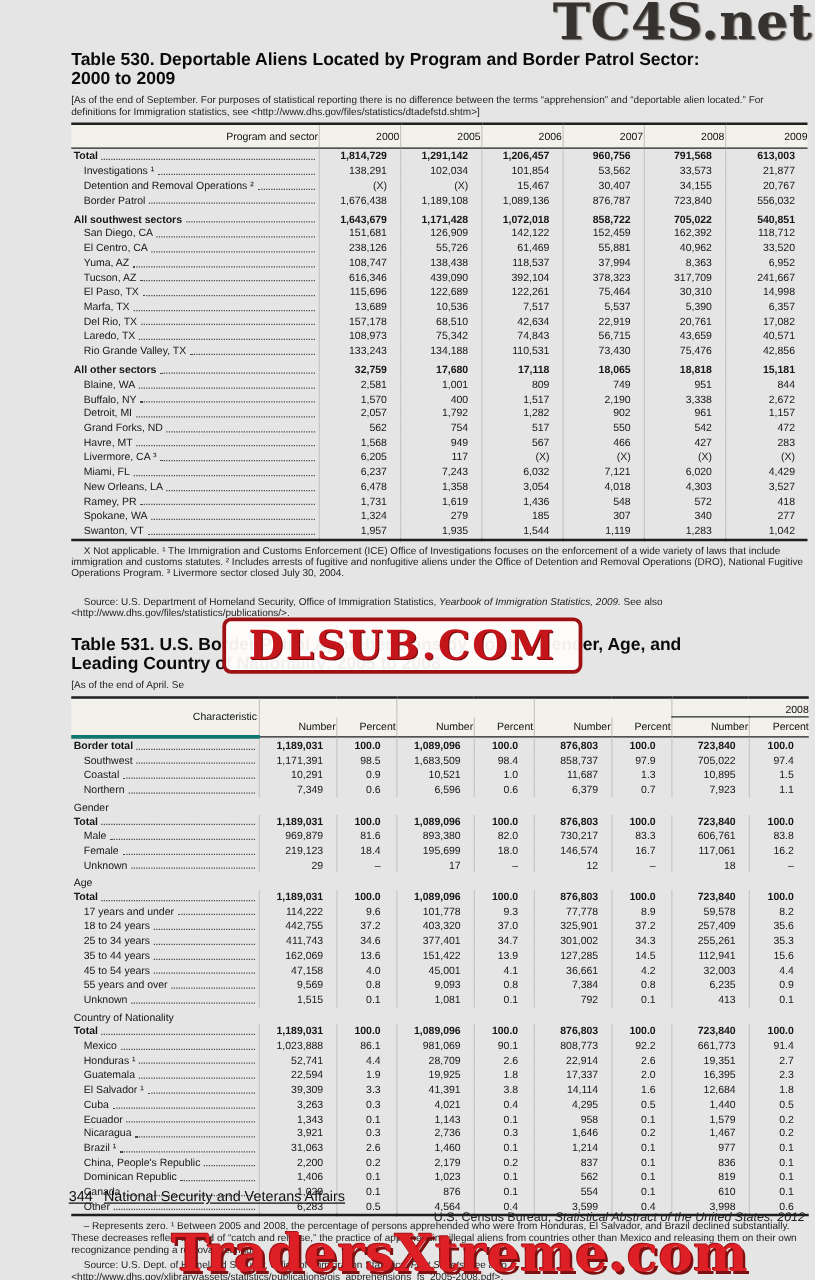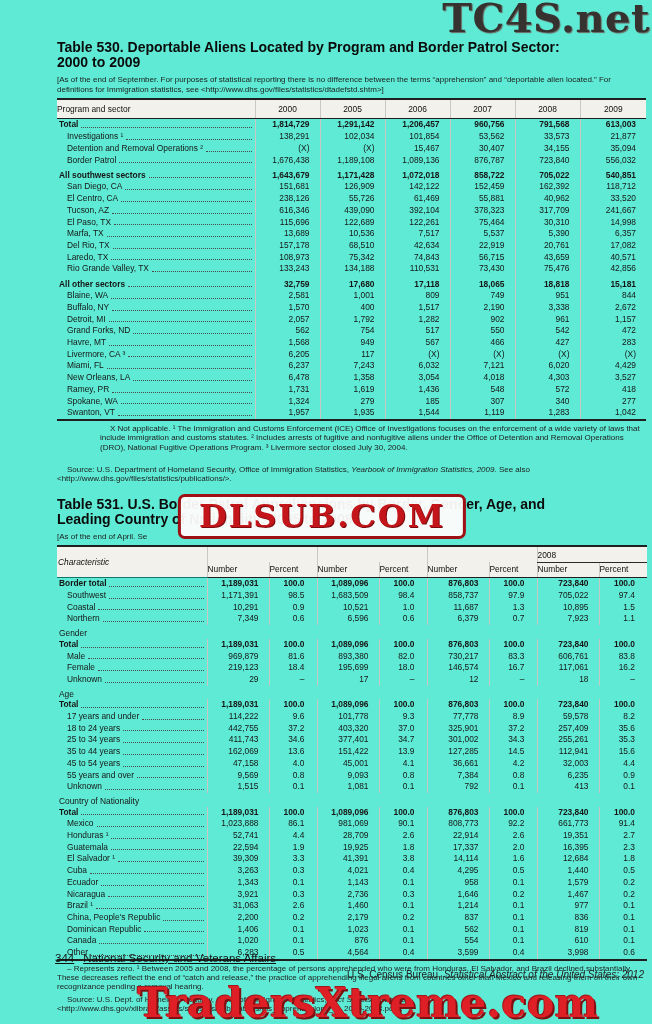--- a/index.html
+++ b/index.html
@@ -1,48 +1,48 @@
 <!DOCTYPE html>
 <html><head>
 <meta charset="utf-8">
 <style>
   *{box-sizing:border-box;}
   html,body{margin:0;padding:0;background:#ffffff;}
-  .page{position:relative;width:652px;height:1024px;background:#5eead4;font-family:"Liberation Sans","DejaVu Sans",sans-serif;color:#161616;overflow:hidden;}
+  .page{position:relative;width:652px;height:1024px;background:#e5e5e5;font-family:"Liberation Sans","DejaVu Sans",sans-serif;color:#161616;overflow:hidden;}
   .content{position:absolute;left:57px;top:40px;width:589px;z-index:1;}
   .t-title{font-size:14px;line-height:15px;font-weight:700;margin:0 0 5px 0;max-width:508px;color:#0b0b0b;}
   .t-note{font-size:8px;line-height:9.7px;margin:0 0 4px 0;color:#1d1d1d;}
   table.stat{width:100%;border-collapse:collapse;table-layout:fixed;border-bottom:2px solid #1f1f1f;}
   table.stat th{font-weight:400;font-size:8.4px;}
   table.stat td{font-size:8.4px;}
-  table.stat thead th{background:#f2f1eb;text-align:left;vertical-align:middle;color:#101010;}
+  table.stat thead th{background:#f2f1eb;text-align:right;vertical-align:middle;color:#101010;}
   #t530 thead th{border-top:2px solid #1f1f1f;border-bottom:1px solid #1f1f1f;padding:4px 0;}
   #t530 tbody td{line-height:9.7px;vertical-align:bottom;}
   #t531 tbody td{line-height:9.7px;vertical-align:bottom;}
   #t531 thead tr:first-child th{border-top:2px solid #1f1f1f;}
-  #t531 .lblh{border-bottom:1px solid #0f766e;font-style:italic;}
+  #t531 .lblh{border-bottom:3px solid #0f766e;}
   #t531 .yg{padding:2px 0 1px;height:16px;}
   #t531 .yg.span{border-bottom:1px solid #2a2a2a;}
   #t531 .sub{border-bottom:1px solid #1f1f1f;padding:1.5px 0 3px;}
   .num{text-align:right;padding-right:10px;}
   .pct{text-align:right;padding-right:12px;}
   #t530 .num{border-left:1px solid #c9c8c2;}
   #t531 .num,#t531 .pct,#t531 .yg,#t531 .sub{border-left:1px solid #c9c8c2;}
-  #t530 .yh{text-align:center;padding-right:0;margin-left:45px;}
+  #t530 .yh{padding-right:0;margin-left:45px;}
   tr.b td{font-weight:700;}
   tr.gap td{padding-top:4.5px;margin-left:36px;}
   td.lbl{padding-left:2px;overflow:hidden;}
   td.lbl.ind{padding-left:10px;}
   .lab{display:flex;}
   .tx{white-space:nowrap;}
   .dots{flex:1;border-bottom:1px dotted #4a4a4a;margin:0 2px 2px 3px;min-width:3px;}
   td.section{padding:4px 0 0 2px;}
   .fn{font-size:8px;line-height:9.3px;margin:3px 0 0 0;text-indent:10px;color:#1d1d1d;}
   .fn i{font-style:italic;}
-  .fn-530{min-height:38px;margin-left:43px;}
+  .fn-530{min-height:38px;}
   .t531-block{margin-top:13px;}
   .pg-footer{position:absolute;left:55px;top:952px;font-size:11.5px;color:#111;z-index:1;text-decoration:underline;}
   .pg-footer .sect{margin-left:9px;}
   .credit{position:absolute;right:8px;top:969px;font-size:10px;color:#222;z-index:1;}
   .credit i{font-style:italic;}
   .wm-top{position:absolute;top:-6px;right:2px;z-index:6;font-family:"DejaVu Serif","Liberation Serif",serif;font-weight:700;font-size:40px;letter-spacing:0.5px;color:#35322f;text-shadow:1px 1px 1px #6b6762;}
   .wm-mid{position:absolute;top:494px;left:322px;transform:translateX(-50%);z-index:6;font-family:"DejaVu Serif","Liberation Serif",serif;font-weight:700;font-size:32px;line-height:36px;letter-spacing:2px;color:#c4151b;background:rgba(255,253,252,0.95);border:3.5px solid #9e1013;border-radius:7px;padding:1px 18px 2px;text-shadow:1px 1px 0 #7d0b0e;white-space:nowrap;}
   .wm-bottom{position:absolute;bottom:-3px;left:368px;transform:translateX(-50%);z-index:6;font-family:"DejaVu Serif","Liberation Serif",serif;font-weight:700;font-size:41px;white-space:nowrap;color:#de2026;letter-spacing:0.5px;text-shadow:2px 2px 0 #7e1012,-1px -1px 0 #a3161a;}
 </style>
 </head>
@@ -112,21 +112,21 @@
               <div class="lab">
                 <span class="tx">Detention and Removal Operations ²</span>
                 <span class="dots"></span>
               </div>
             </td>
             <td class="num">(X)</td>
             <td class="num">(X)</td>
             <td class="num">15,467</td>
             <td class="num">30,407</td>
             <td class="num">34,155</td>
-            <td class="num">35,094</td>
+            <td class="num">20,767</td>
           </tr>
           <tr>
             <td class="lbl ind">
               <div class="lab">
                 <span class="tx">Border Patrol</span>
                 <span class="dots"></span>
               </div>
             </td>
             <td class="num">1,676,438</td>
             <td class="num">1,189,108</td>
@@ -169,20 +169,34 @@
                 <span class="tx">El Centro, CA</span>
                 <span class="dots"></span>
               </div>
             </td>
             <td class="num">238,126</td>
             <td class="num">55,726</td>
             <td class="num">61,469</td>
             <td class="num">55,881</td>
             <td class="num">40,962</td>
             <td class="num">33,520</td>
+          </tr>
+          <tr>
+            <td class="lbl ind">
+              <div class="lab">
+                <span class="tx">Yuma, AZ</span>
+                <span class="dots"></span>
+              </div>
+            </td>
+            <td class="num">108,747</td>
+            <td class="num">138,438</td>
+            <td class="num">118,537</td>
+            <td class="num">37,994</td>
+            <td class="num">8,363</td>
+            <td class="num">6,952</td>
           </tr>
           <tr>
             <td class="lbl ind">
               <div class="lab">
                 <span class="tx">Tucson, AZ</span>
                 <span class="dots"></span>
               </div>
             </td>
             <td class="num">616,346</td>
             <td class="num">439,090</td>

